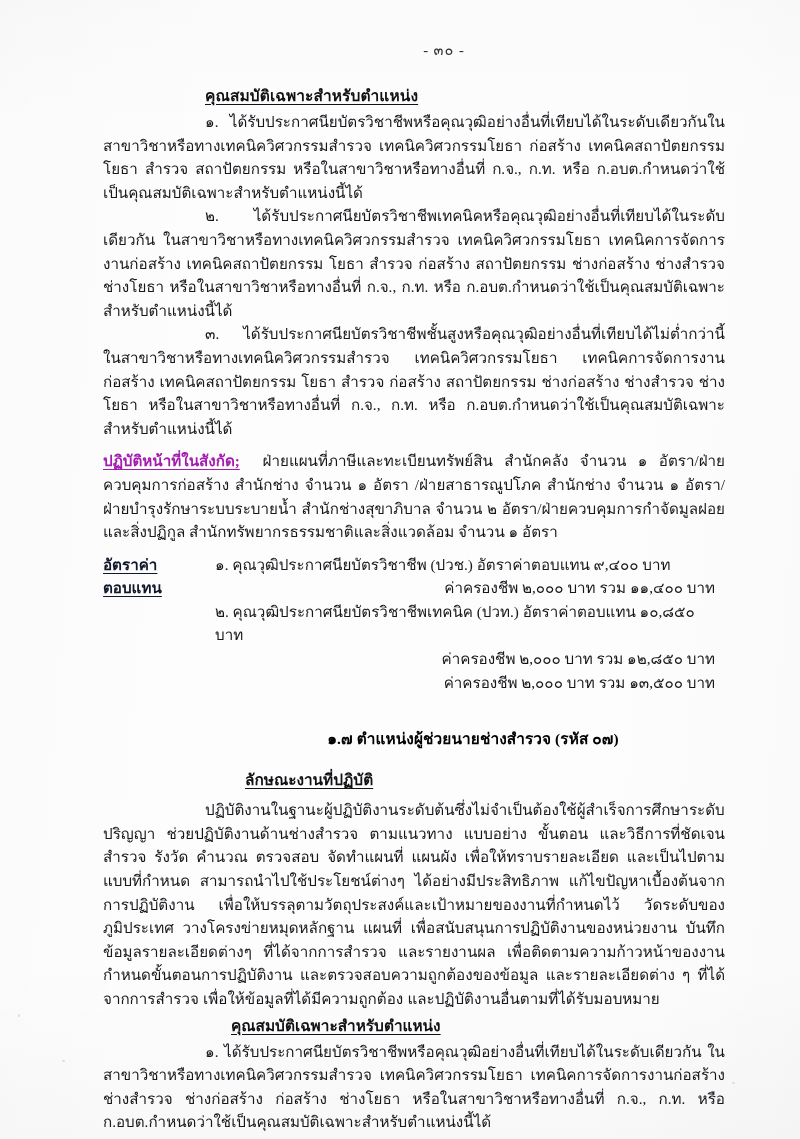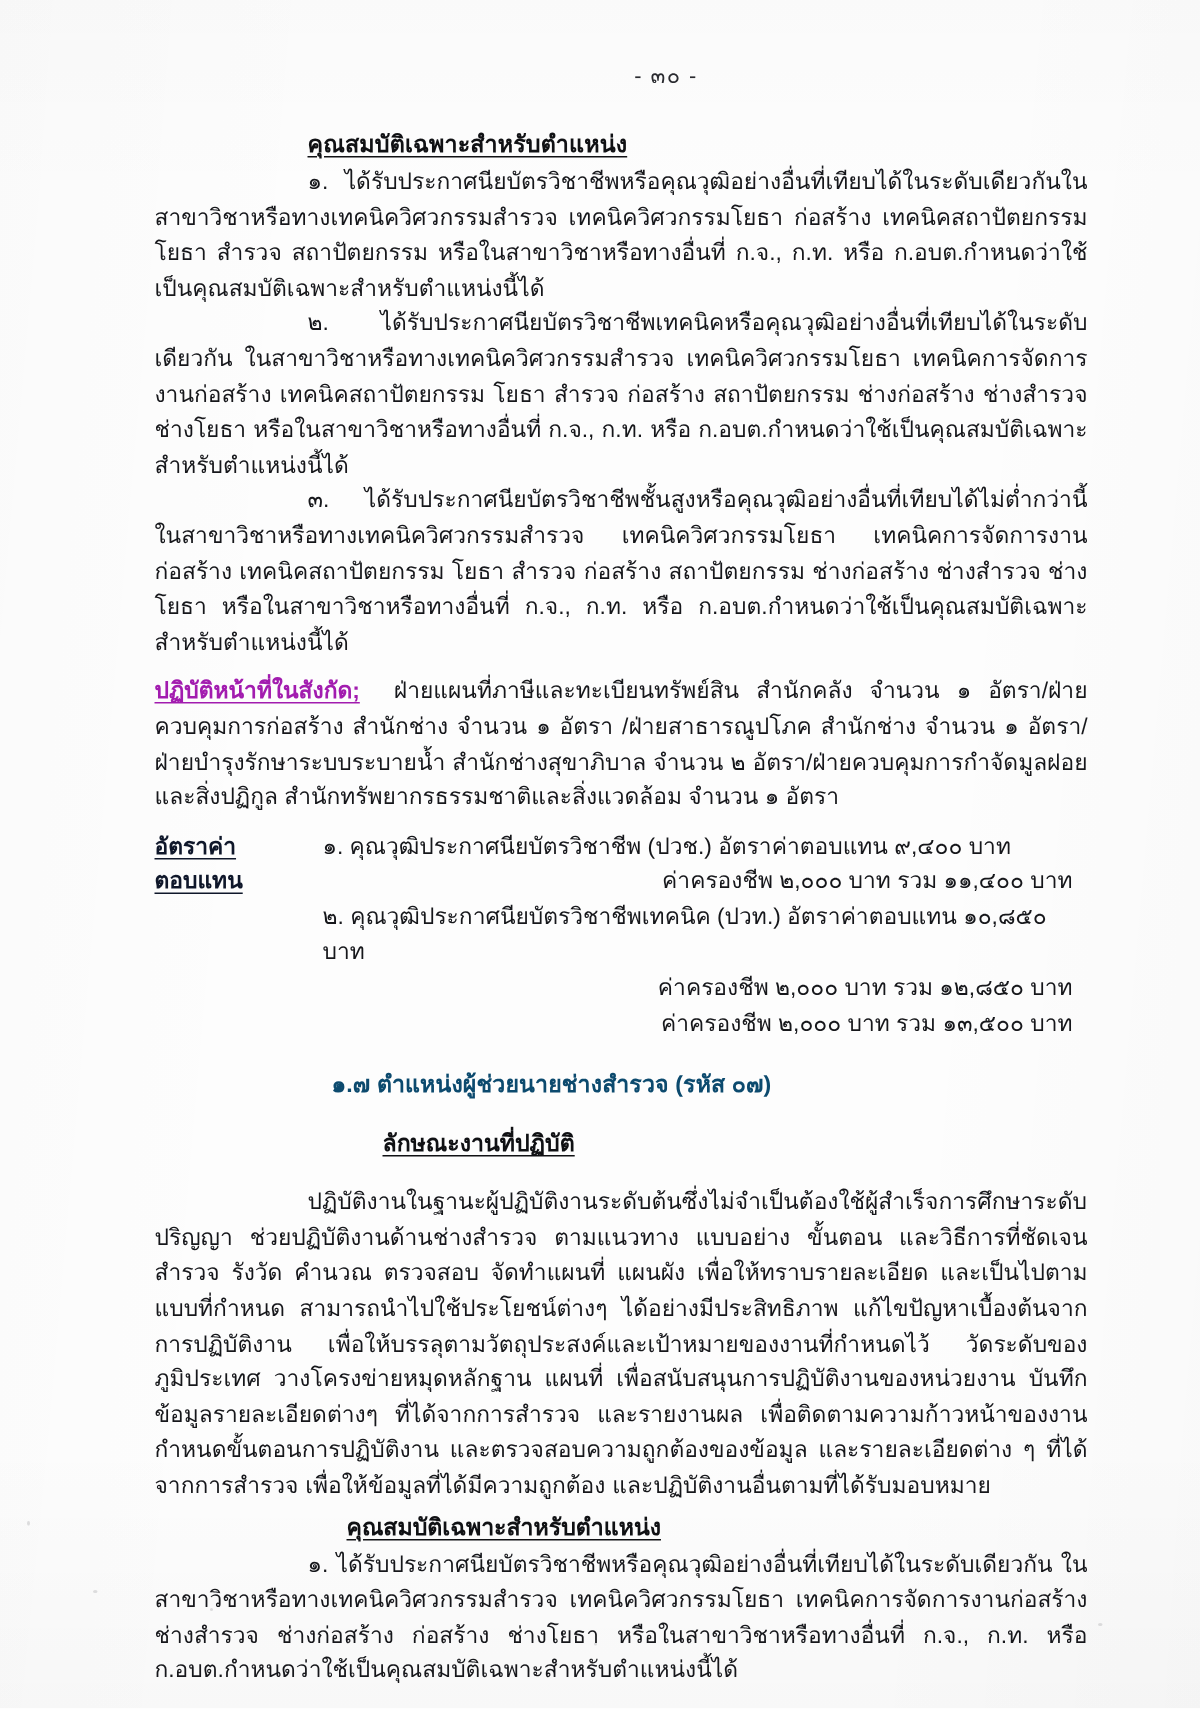--- a/index.html
+++ b/index.html
@@ -9,21 +9,21 @@
     background: #ffffff;
   }
 
   .page {
     position: relative;
     width: 800px;
     height: 1139px;
     margin: 0 auto;
     background: #fdfdfd;
     overflow: hidden;
-    font-family: Liberation Sans, sans-serif;
+    font-family: Liberation Serif, serif;
     color: #15161a;
     -webkit-font-smoothing: antialiased;
   }
 
   
   .scan-tint {
     position: absolute;
     inset: 0;
     background:
       linear-gradient(95deg, rgba(0,0,0,0.012) 0%, rgba(0,0,0,0) 26%, rgba(0,0,0,0) 74%, rgba(0,0,0,0.016) 100%),
@@ -116,31 +116,32 @@
     vertical-align: top;
     width: 500px;
   }
   .pay-item { margin-bottom: 0; }
   .pay-sub { padding-left: 26px; text-align: right; }
 
   
   .section-title {
     font-size: 15.4px;
     font-weight: bold;
-    margin: 0;
+    margin: 16px;
     padding-left: 118px;
-    color: #0c4a6e;
+    color: #000000;
     letter-spacing: 0.1px;
+    text-align: center;
   }
   .sub-heading {
     font-size: 15.4px;
     font-weight: bold;
     text-decoration: underline;
     text-underline-offset: 2.5px;
-    margin: 14px;
+    margin: 4px;
     padding-left: 138px;
     color: #101114;
   }
   .heading-center-b {
     font-size: 15.4px;
     font-weight: bold;
     text-decoration: underline;
     text-underline-offset: 2.5px;
     margin: 0;
     padding-left: 128px;

